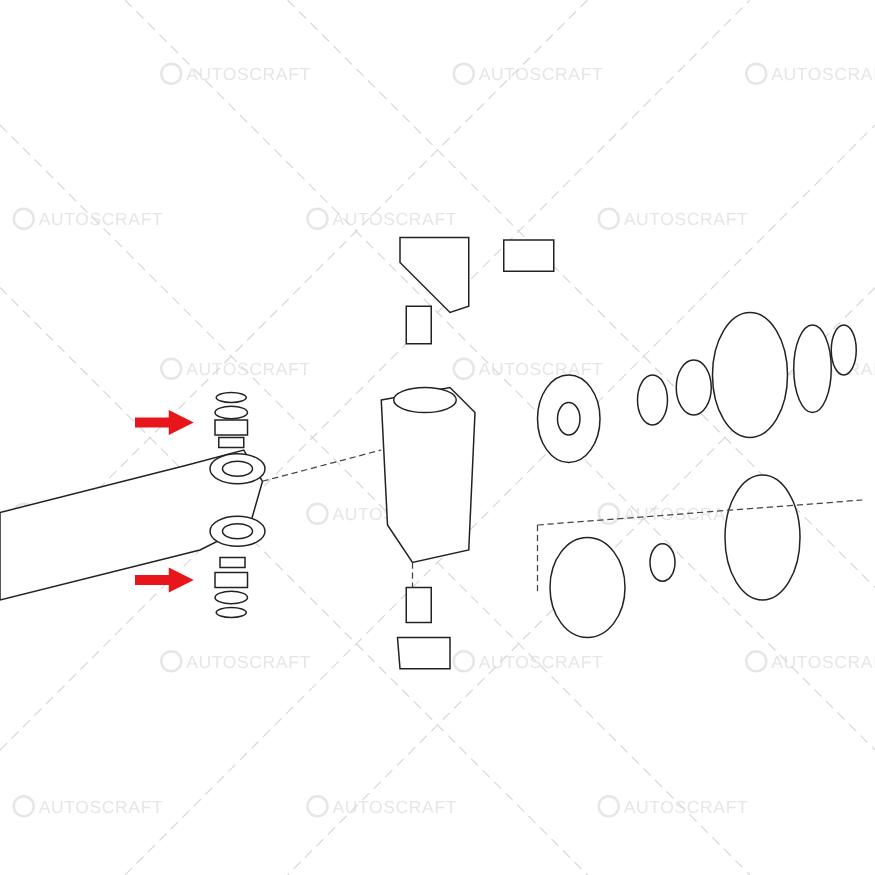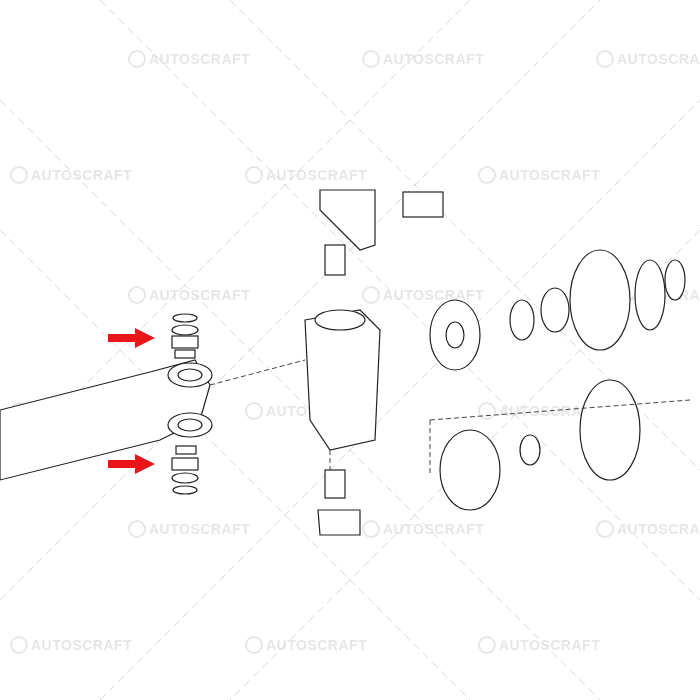--- a/index.html
+++ b/index.html
@@ -1,18 +1,18 @@
 <!DOCTYPE html>
 <html><head>
 <meta charset="utf-8">
 <style>
   html,body{margin:0;padding:0;background:#fff;}
   body{width:700px;height:700px;position:relative;overflow:hidden;font-family:"Liberation Sans",sans-serif;}
   svg{position:absolute;left:0;top:0;}
-  .wm{position:absolute;display:flex;align-items:center;gap:3px;color:#e6e6e6;font-weight:bold;font-size:14px;letter-spacing:0.5px;}
+  .wm{position:absolute;display:flex;align-items:center;gap:3px;color:#e6e6e6;font-weight:normal;font-size:14px;letter-spacing:0.5px;}
   .wm .ring{width:14px;height:14px;border:2px solid #e6e6e6;border-radius:50%;}
 </style>
 </head>
 <body>
 
 <div id="wm-layer">
     <div class="wm" style="left: 128px; top: 50px;">
       <span class="ring"></span>
       <span>AUTOSCRAFT</span>
     </div>

